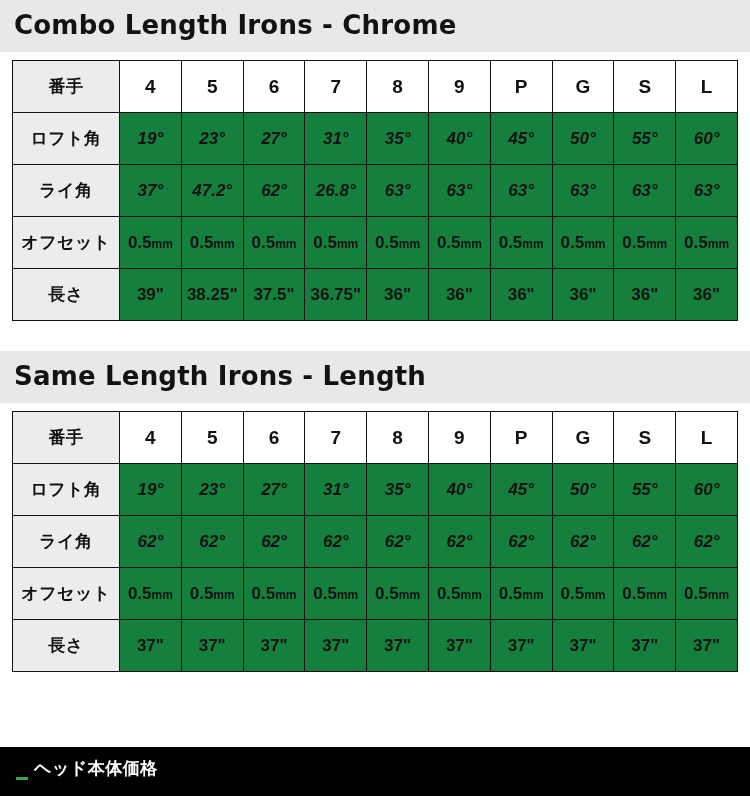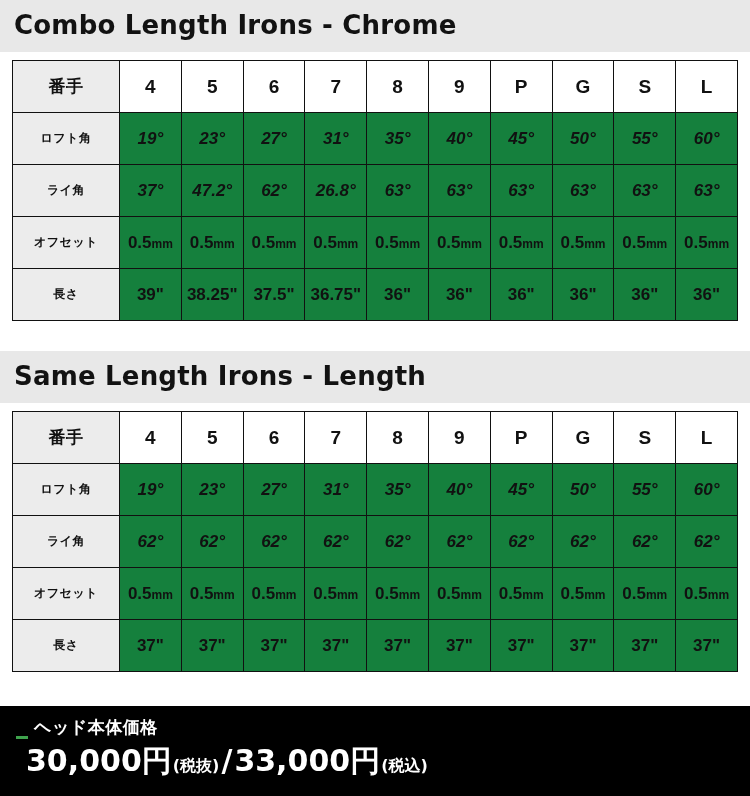--- a/index.html
+++ b/index.html
@@ -49,21 +49,21 @@
     vertical-align: middle;
     font-weight: 600;
     font-size: 17px;
     padding: 0;
     height: 51px;
     color: #111111;
   }
   table.spec td.rowlabel, table.spec th.rowlabel {
     background: #ececec;
     width: 106px;
-    font-size: 12px;
+    font-size: 17px;
     font-weight: 700;
     letter-spacing: 0.5px;
   }
   table.spec th.colhead {
     background: #ffffff;
     font-size: 19px;
     font-weight: 600;
   }
   table.spec tr.head td.rowlabel {
     font-size: 17px;
@@ -280,22 +280,15 @@
         <td>37"</td>
       </tr>
     </tbody>
   </table>
 
   <div class="price-band">
     <div class="price-label-row">
       <span class="dash" style="background: rgb(63, 163, 77);"></span>
       <span class="price-label">ヘッド本体価格</span>
     </div>
-    <div class="price-value-row">
-      <span class="price-main">30,000円</span>
-      <span class="price-sub">(税抜)</span>
-      <span class="price-sep">/</span>
-      <span class="price-main">33,000円</span>
-      <span class="price-sub">(税込)</span>
-    </div>
   </div>
 
 </div>
 
 </body></html>

